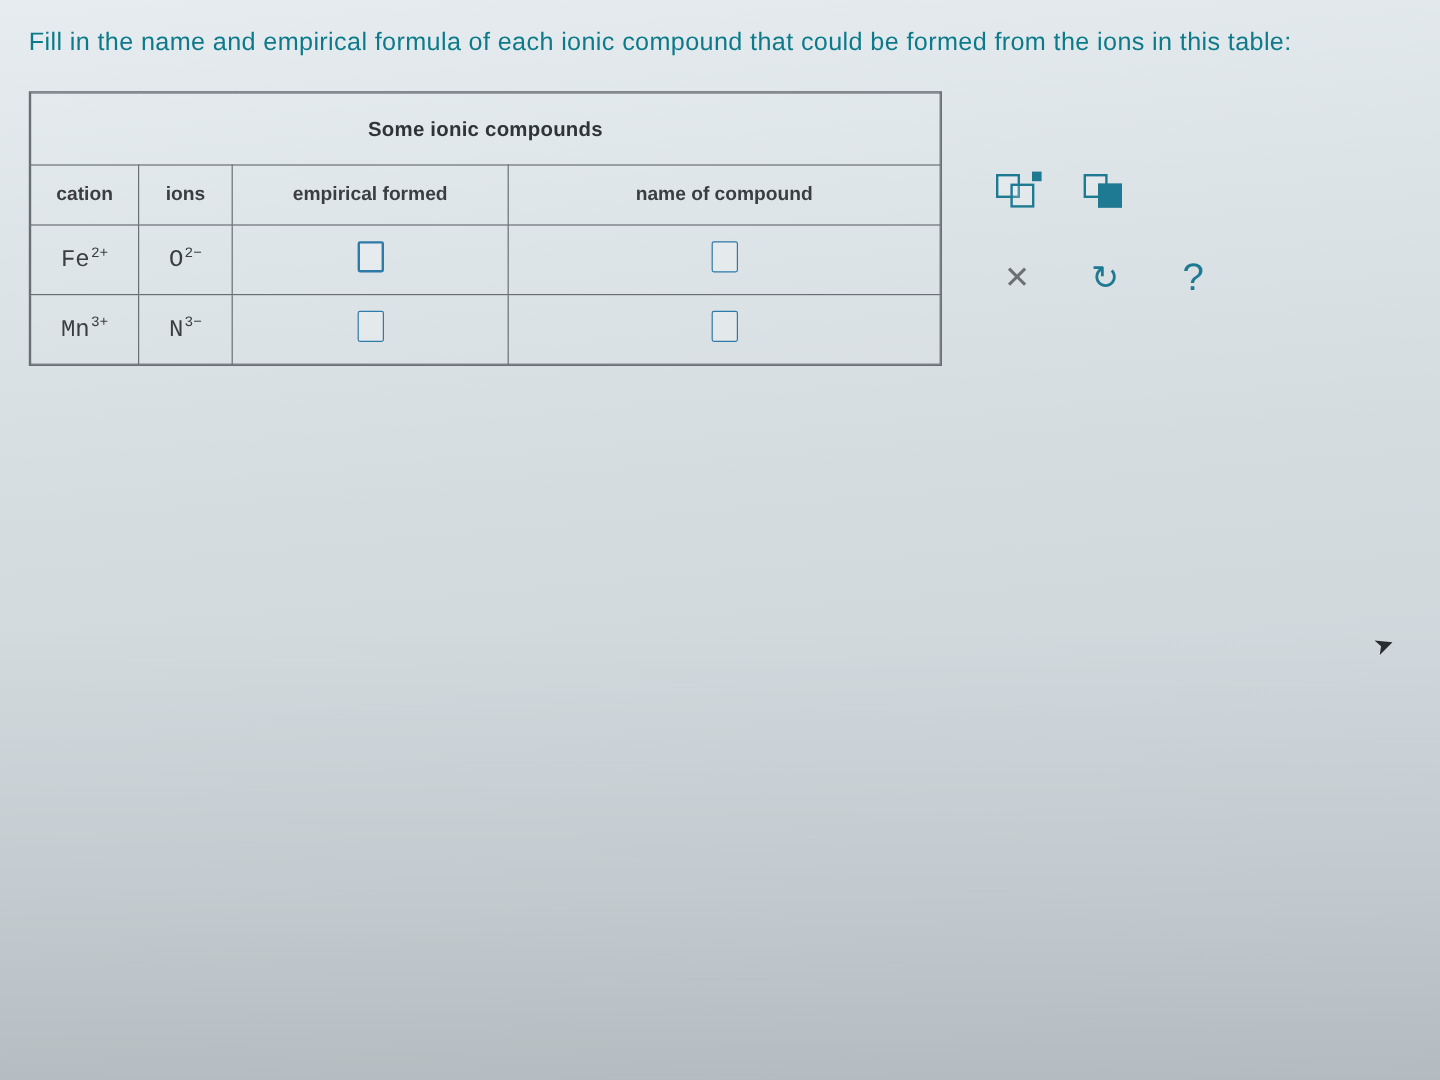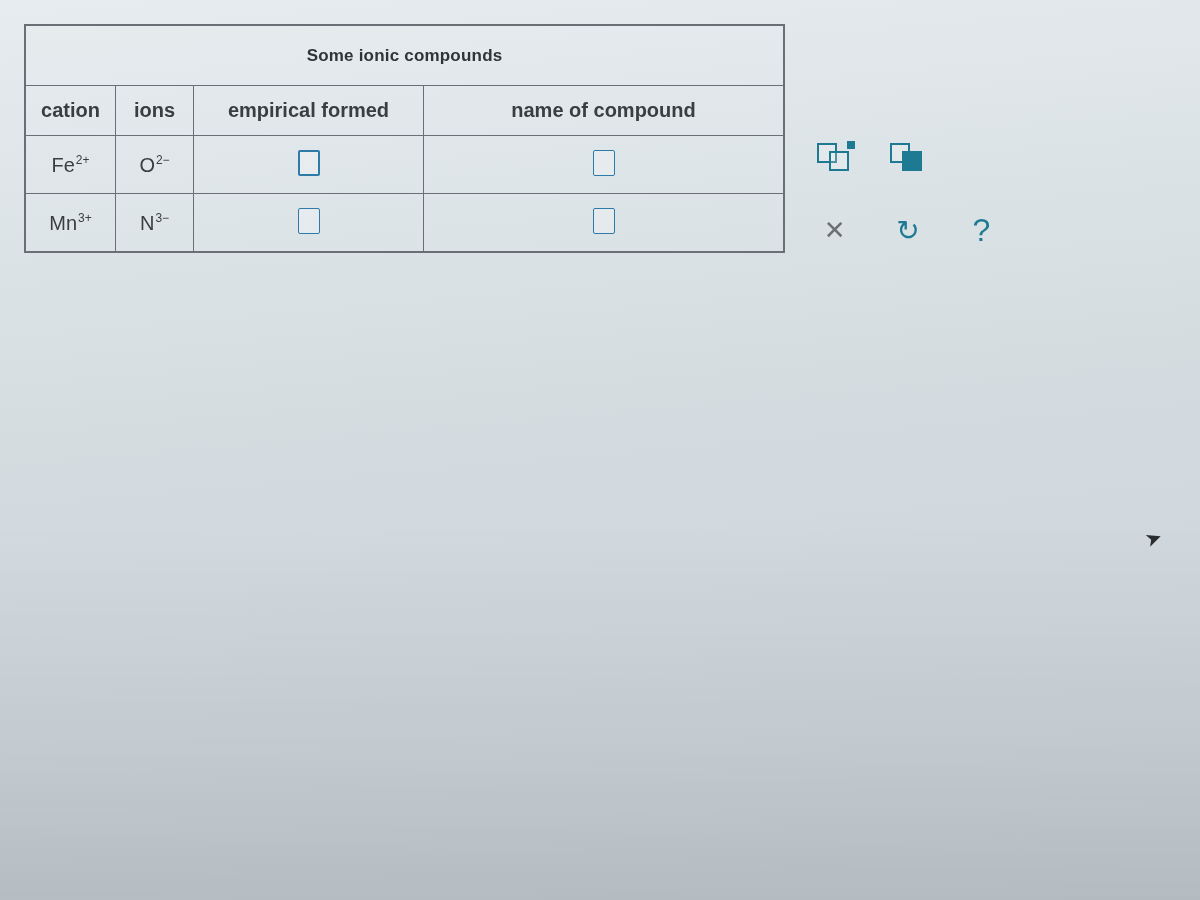--- a/index.html
+++ b/index.html
@@ -20,22 +20,22 @@
   }
   .instruction {
     color: #0c7a8a;
     font-size: 21px;
     letter-spacing: 0.3px;
     margin-bottom: 28px;
     font-weight: 500;
   }
   .content-row {
     display: flex;
-    align-items: flex-end;
-    gap: 13px;
+    align-items: center;
+    gap: 26px;
   }
   .table-wrap {
     border: 1px solid #6a6f76;
     background: rgba(255,255,255,0.05);
   }
   table {
     border-collapse: collapse;
   }
   td, th {
     border: 1px solid #6a6f76;
@@ -49,29 +49,29 @@
     height: 60px;
     font-weight: 700;
     color: #2f3438;
     font-size: 17px;
     letter-spacing: 0.2px;
   }
   .header-row td {
     height: 50px;
     font-weight: 700;
     color: #3a3e42;
-    font-size: 20px;
+    font-size: 16px;
   }
   .col-cation { width: 90px; }
   .col-anion  { width: 78px; }
   .col-formula{ width: 230px; }
   .col-name   { width: 360px; }
   .data-row td { height: 58px; }
   .ion {
-    font-family: Liberation Sans, sans-serif;
+    font-family: Liberation Mono, monospace;
     font-size: 20px;
     color: #3a3e42;
     display: inline-block;
     position: relative;
   }
   .ion sup { font-size: 12px; vertical-align: super; margin-left: 1px; }
   .input-box {
     display: inline-block;
     width: 22px;
     height: 26px;
@@ -136,20 +136,21 @@
     left: 0; right: 0; bottom: 0;
     height: 380px;
     background: linear-gradient(180deg, rgba(0,0,0,0) 0%, rgba(0,0,0,0.05) 60%, rgba(0,0,0,0.1) 100%);
     pointer-events: none;
   }
 </style>
 </head>
 <body>
 
 <div class="page">
+  <div class="instruction">Fill in the name and empirical formula of each ionic compound that could be formed from the ions in this table:</div>
 
   <div class="content-row">
     <div class="table-wrap">
       <table>
         <tbody>
             <tr class="title-row">
           <td colspan="4">Some ionic compounds</td>
         </tr>
         <tr class="header-row">
           <td class="col-cation">cation</td>

